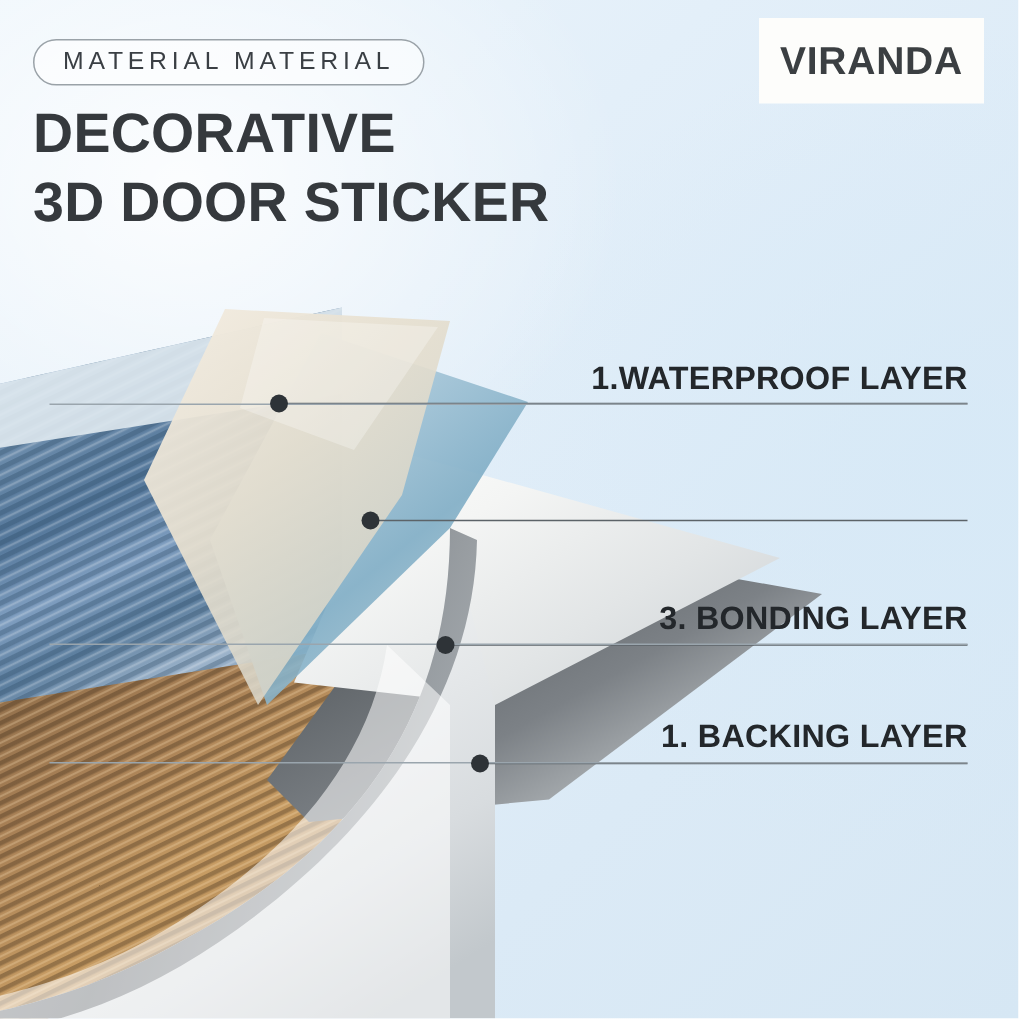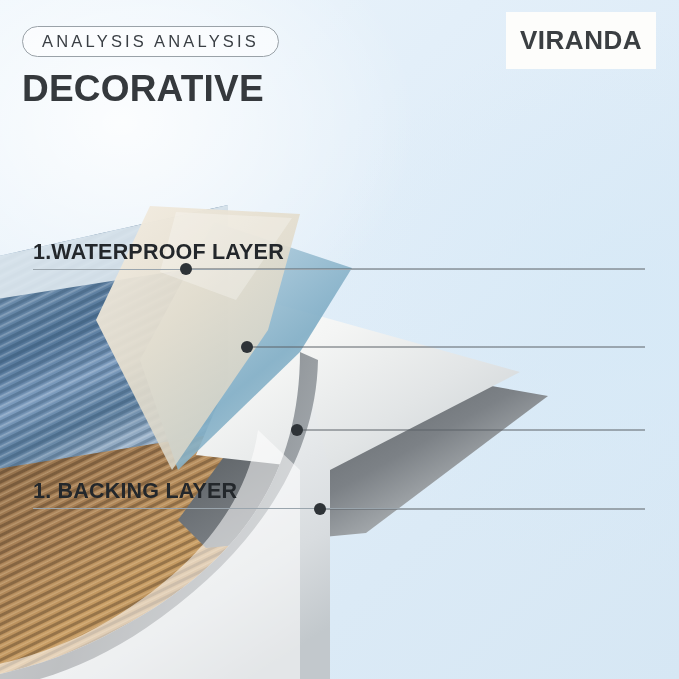--- a/index.html
+++ b/index.html
@@ -85,20 +85,21 @@
     left: 0;
     top: 0;
     width: 679px;
     height: 679px;
   }
 
   
   .callout {
     position: absolute;
     right: 34px;
+    text-align: right;
     white-space: nowrap;
   }
   .callout .ctext {
     display: block;
     font-size: 21.5px;
     font-weight: 700;
     color: #23272b;
     letter-spacing: 0.2px;
     padding-bottom: 4px;
   }
@@ -235,33 +236,38 @@
 
     <g stroke="#5c6368" stroke-width="1" fill="none">
       <line x1="186" y1="269" x2="645" y2="269"></line>
       <line x1="247" y1="347" x2="645" y2="347"></line>
       <line x1="297" y1="430" x2="645" y2="430"></line>
       <line x1="320" y1="509" x2="645" y2="509"></line>
     </g>
   </svg>
 
   <div class="eyebrow-pill">
-    <span>ANALYSIS ANALYSIS</span>
+    <span>MATERIAL MATERIAL</span>
   </div>
 
   <div class="headline">
     <span>DECORATIVE</span>
+    <span class="ln2">3D DOOR STICKER</span>
   </div>
 
   <div class="brand-box">
     <span>VIRANDA</span>
   </div>
 
   <div class="callout" id="callout-1">
     <span class="ctext">1.WATERPROOF LAYER</span>
+    <span class="crule"></span>
+  </div>
+  <div class="callout" id="callout-3">
+    <span class="ctext">3. BONDING LAYER</span>
     <span class="crule"></span>
   </div>
   <div class="callout" id="callout-4">
     <span class="ctext">1. BACKING LAYER</span>
     <span class="crule"></span>
   </div>
 
   <div class="dot" id="dot-1"></div>
   <div class="dot" id="dot-2"></div>
   <div class="dot" id="dot-3"></div>

